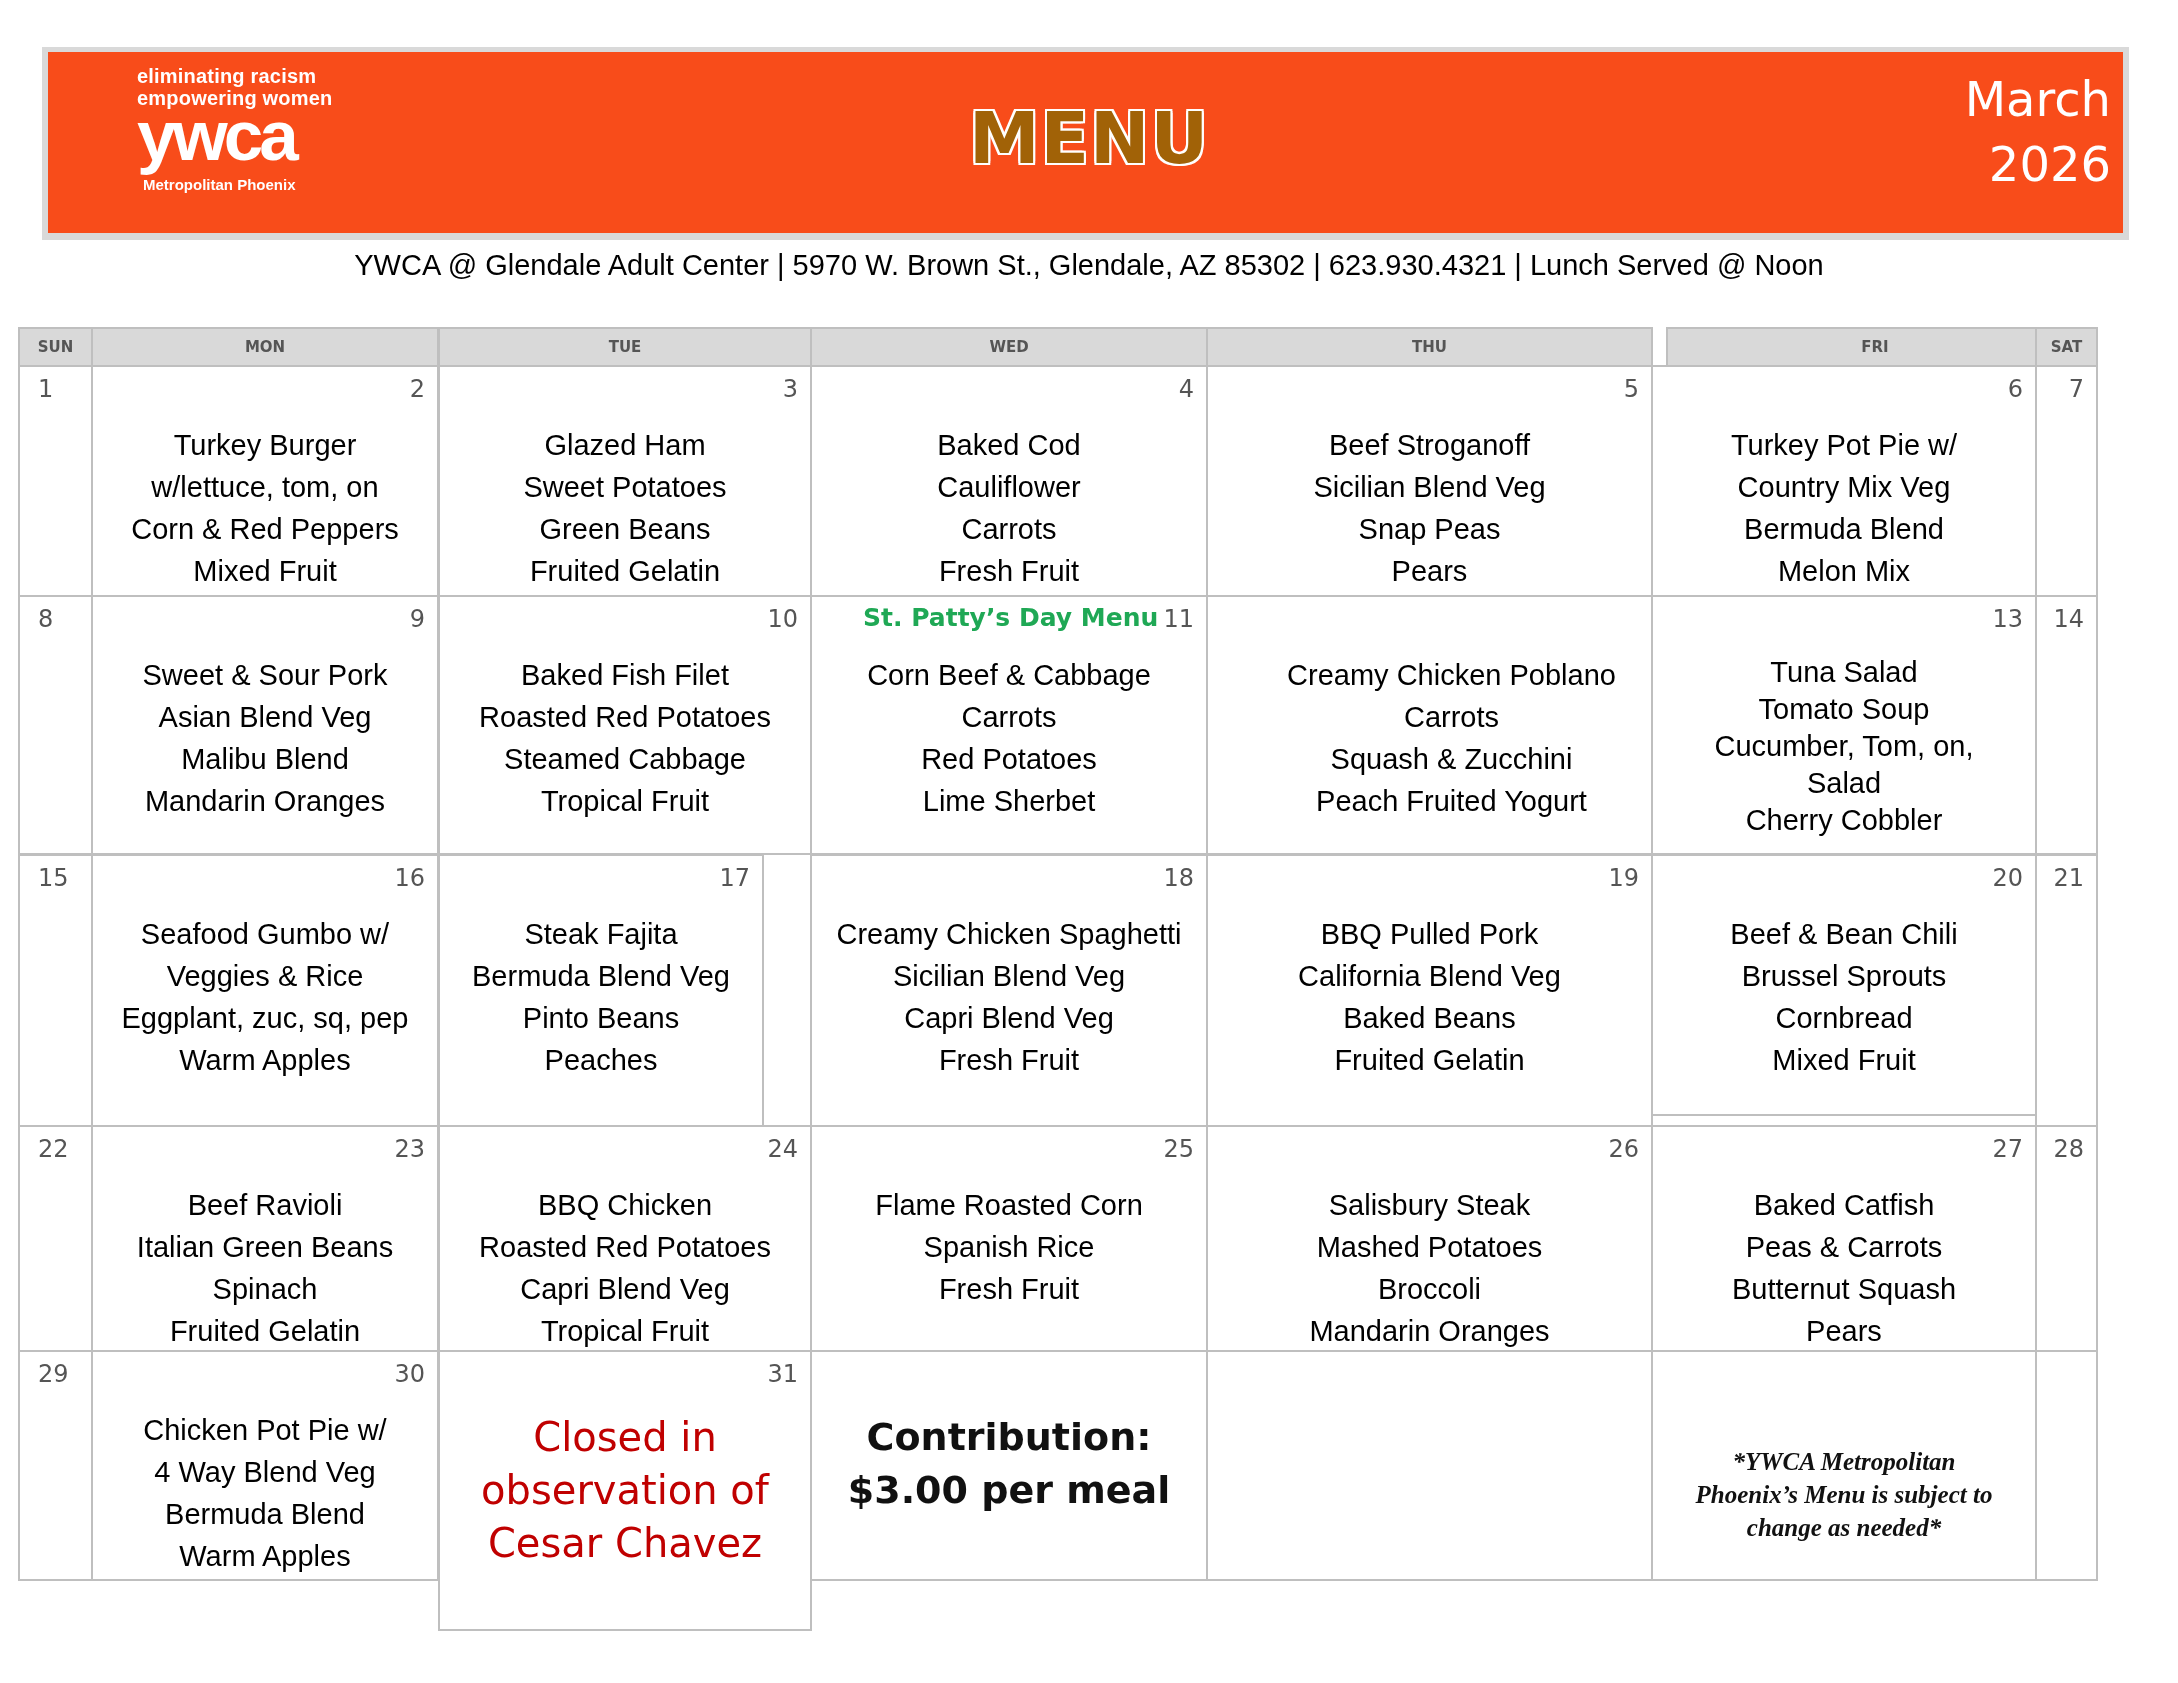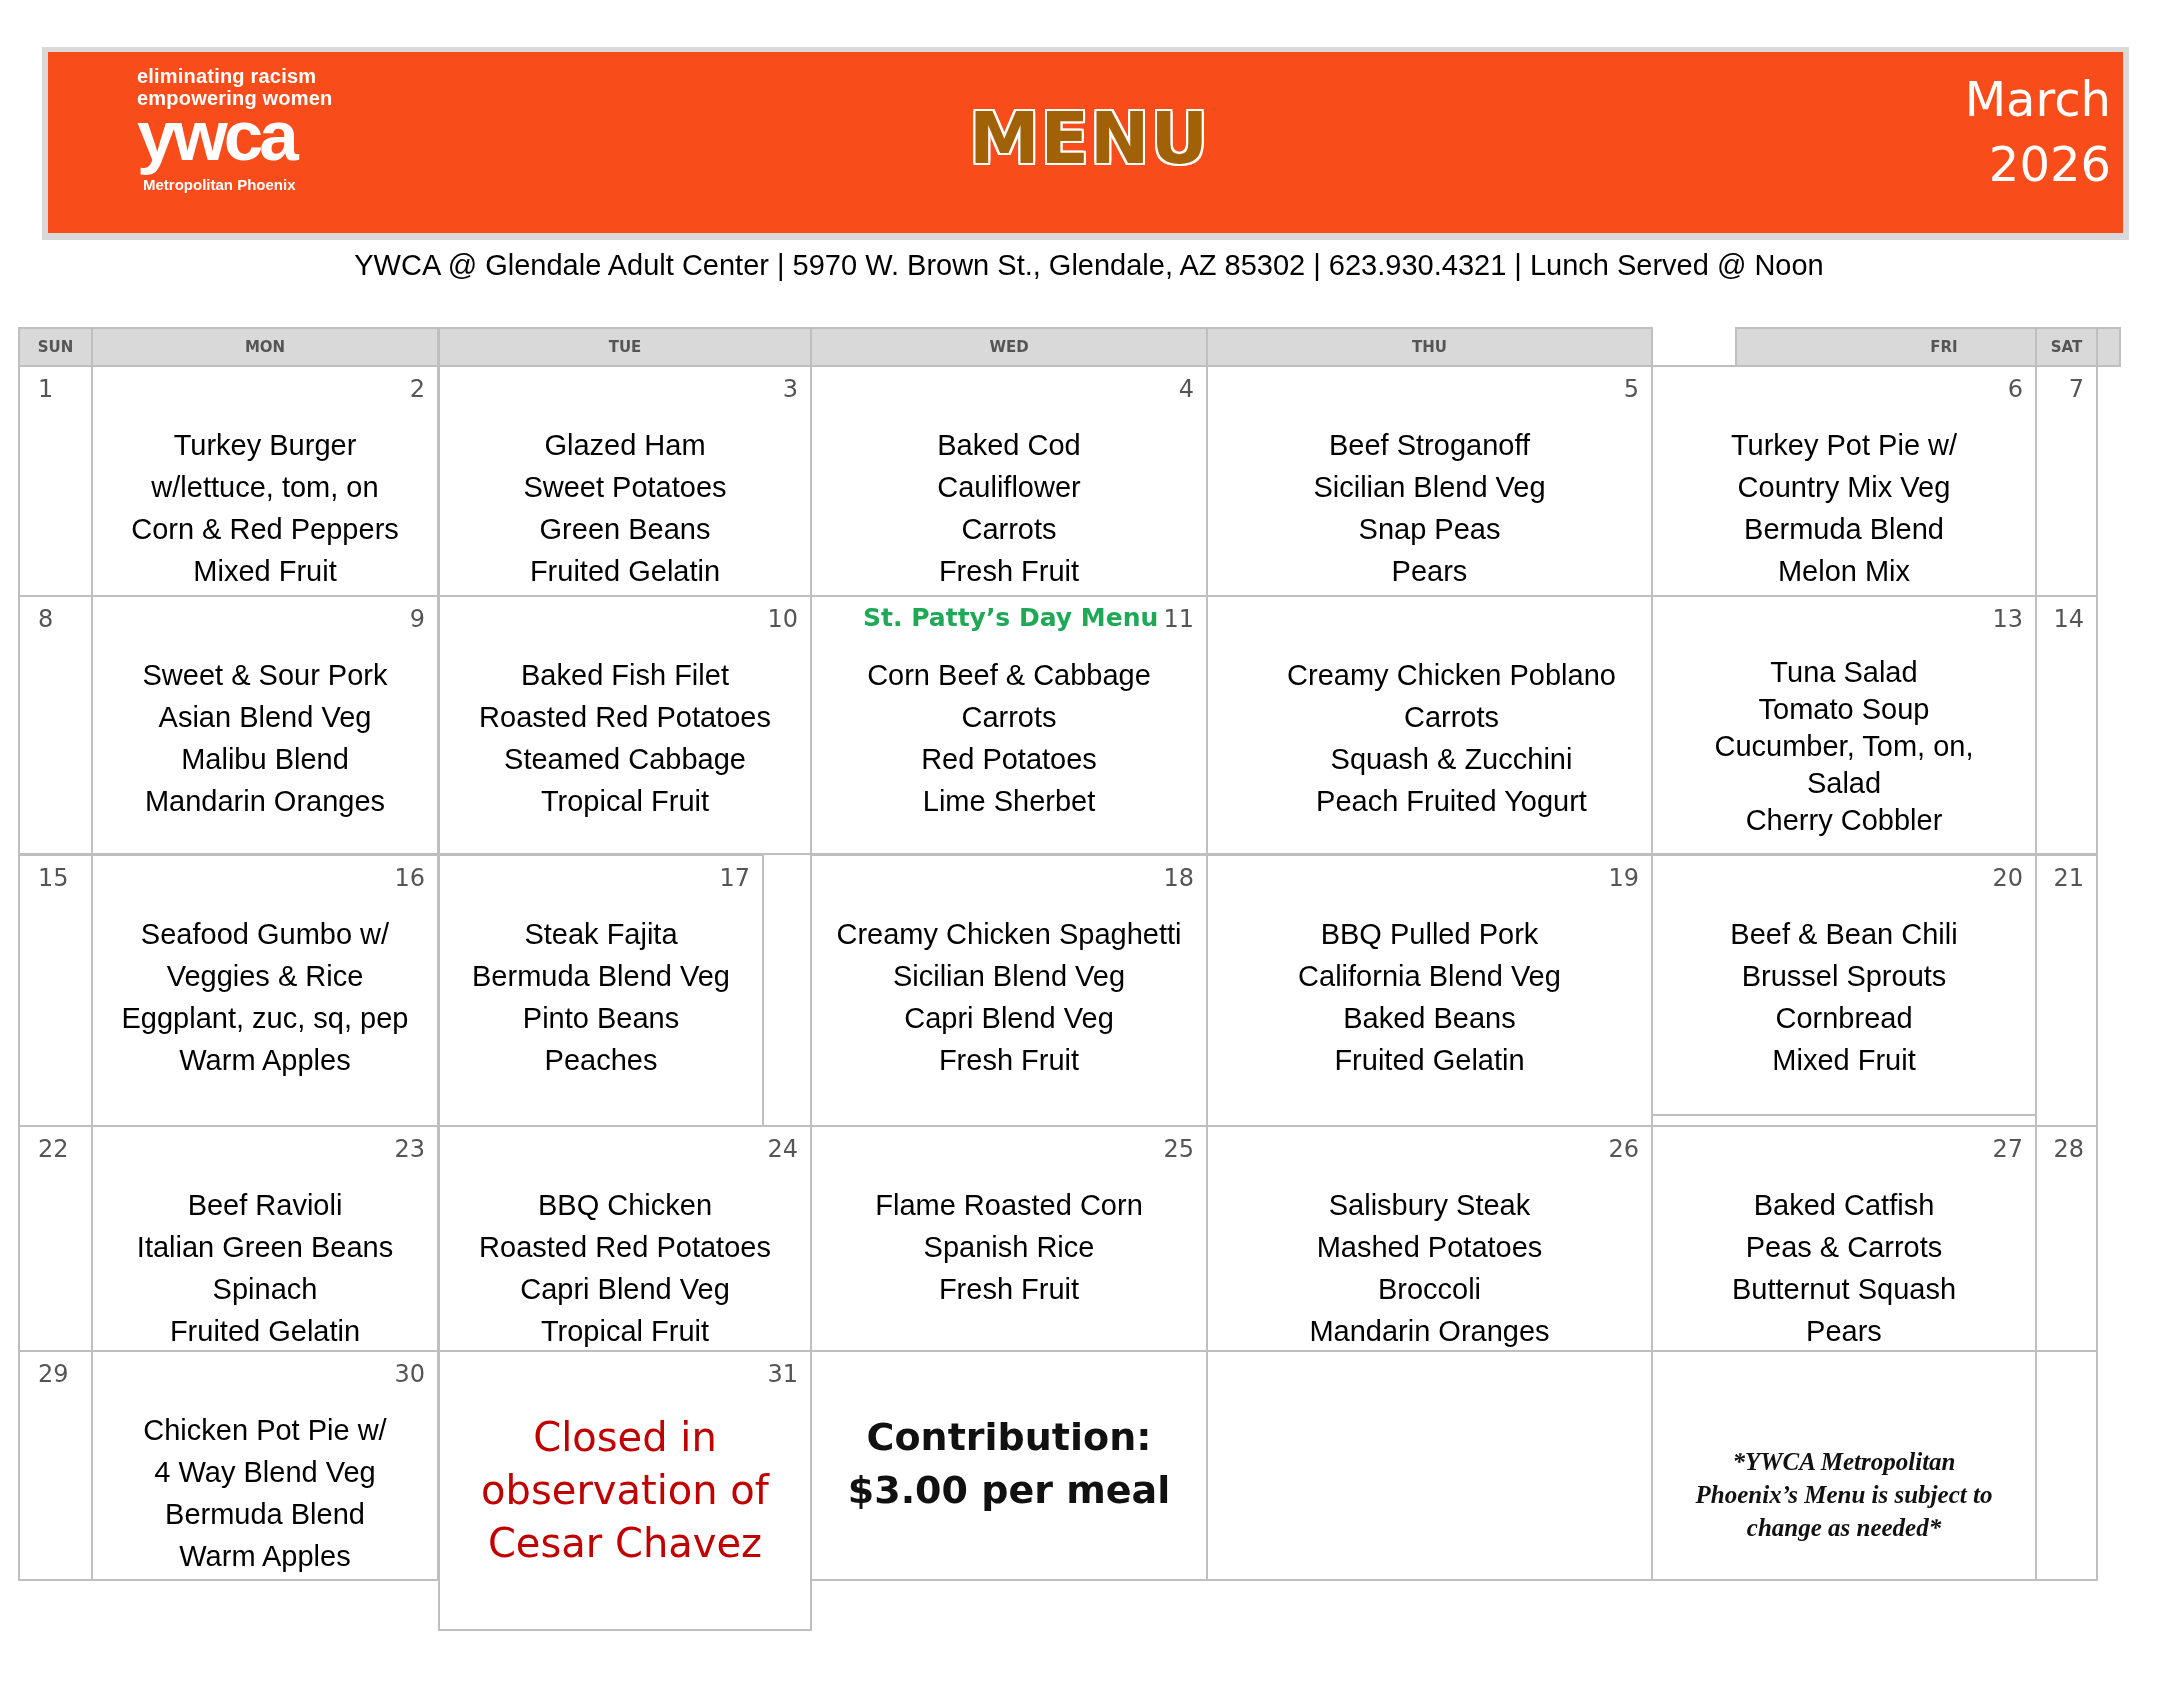--- a/index.html
+++ b/index.html
@@ -46,21 +46,21 @@
 </div>
 
 <div class="subtitle">YWCA @ Glendale Adult Center | 5970 W. Brown St., Glendale, AZ 85302 | 623.930.4321 | Lunch Served @ Noon</div>
 
 <div class="cal" id="cal">
     <div class="hdr" style="left: 0px; width: 75px;">SUN</div>
     <div class="hdr" style="left: 73px; width: 348px;">MON</div>
     <div class="hdr" style="left: 420px; width: 374px;">TUE</div>
     <div class="hdr" style="left: 792px; width: 398px;">WED</div>
     <div class="hdr" style="left: 1188px; width: 447px;">THU</div>
-    <div class="hdr" style="left: 1717px; width: 386px; padding-left: 32px;">FRI</div>
+    <div class="hdr" style="left: 1648px; width: 386px; padding-left: 32px;">FRI</div>
     <div class="hdr" style="left: 2017px; width: 63px;">SAT</div>
     <div class="cell sun" style="left: 0px; width: 75px; top: 38px; height: 233px;">
       <div class="num">1</div>
     </div>
     <div class="cell mon" style="left: 73px; width: 348px; top: 38px; height: 233px;">
       <div class="num">2</div>
       <div class="items">
         <div>Turkey Burger</div>
         <div>w/lettuce, tom, on</div>
         <div>Corn &amp; Red Peppers</div>

